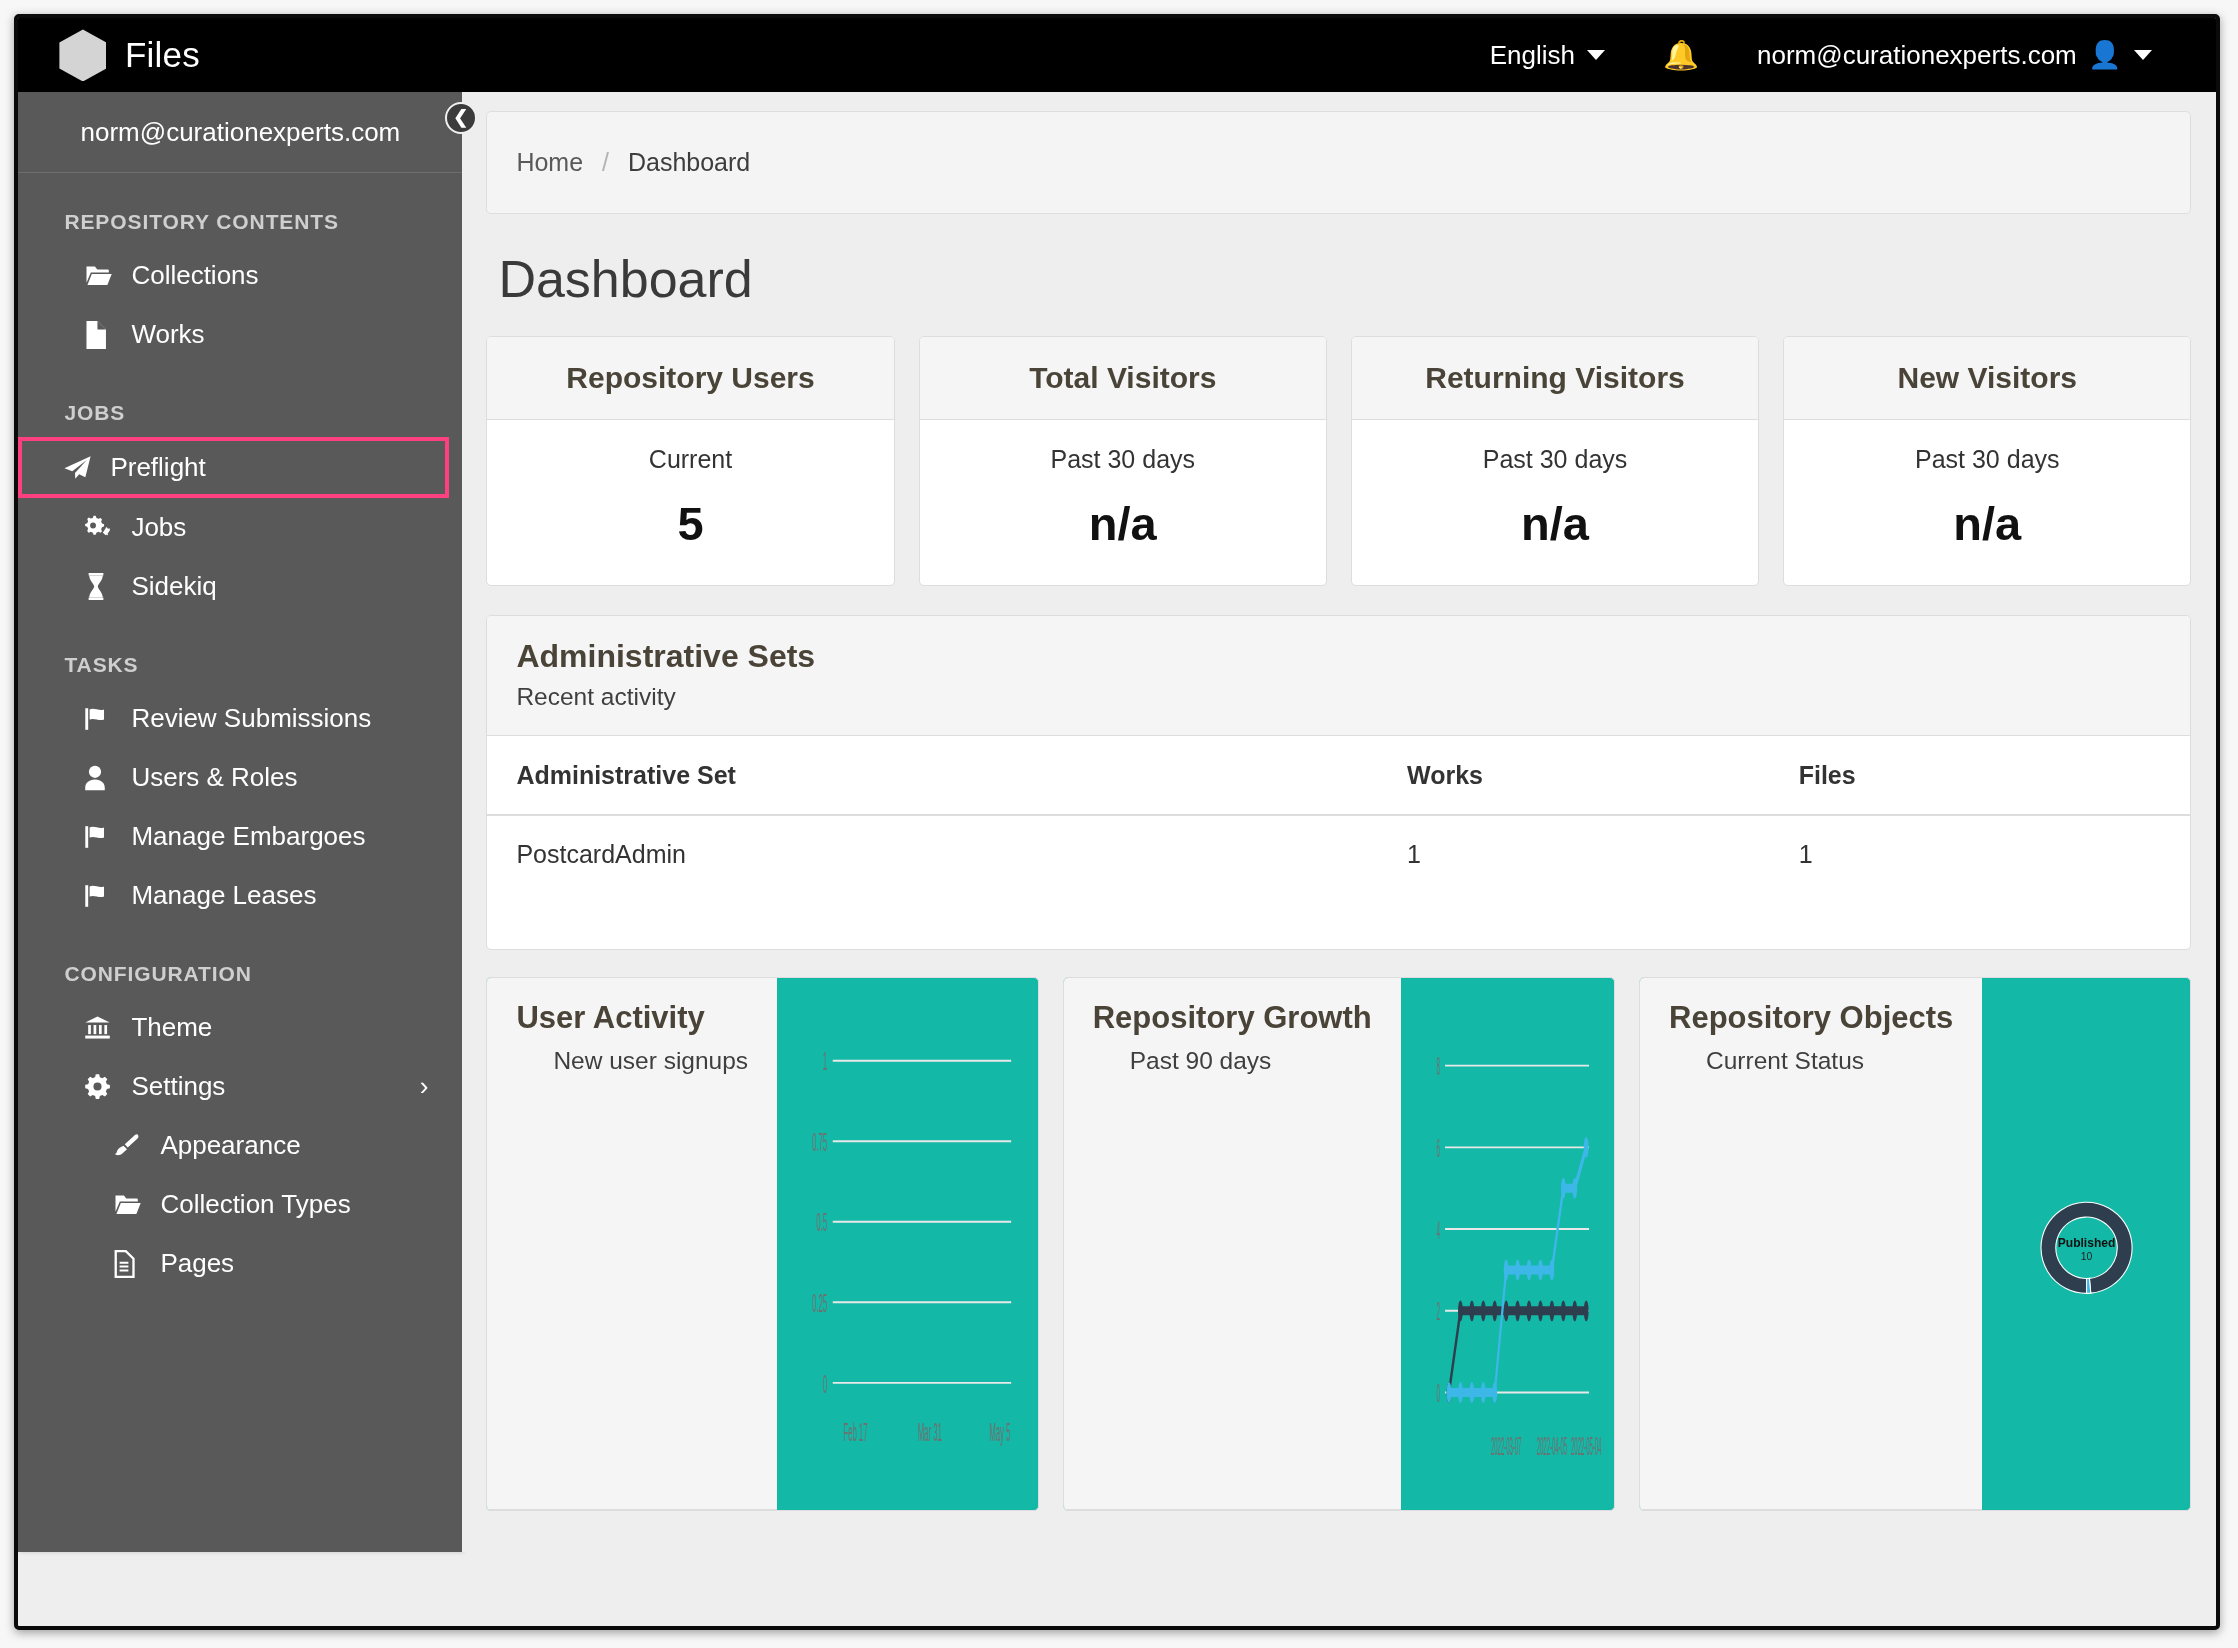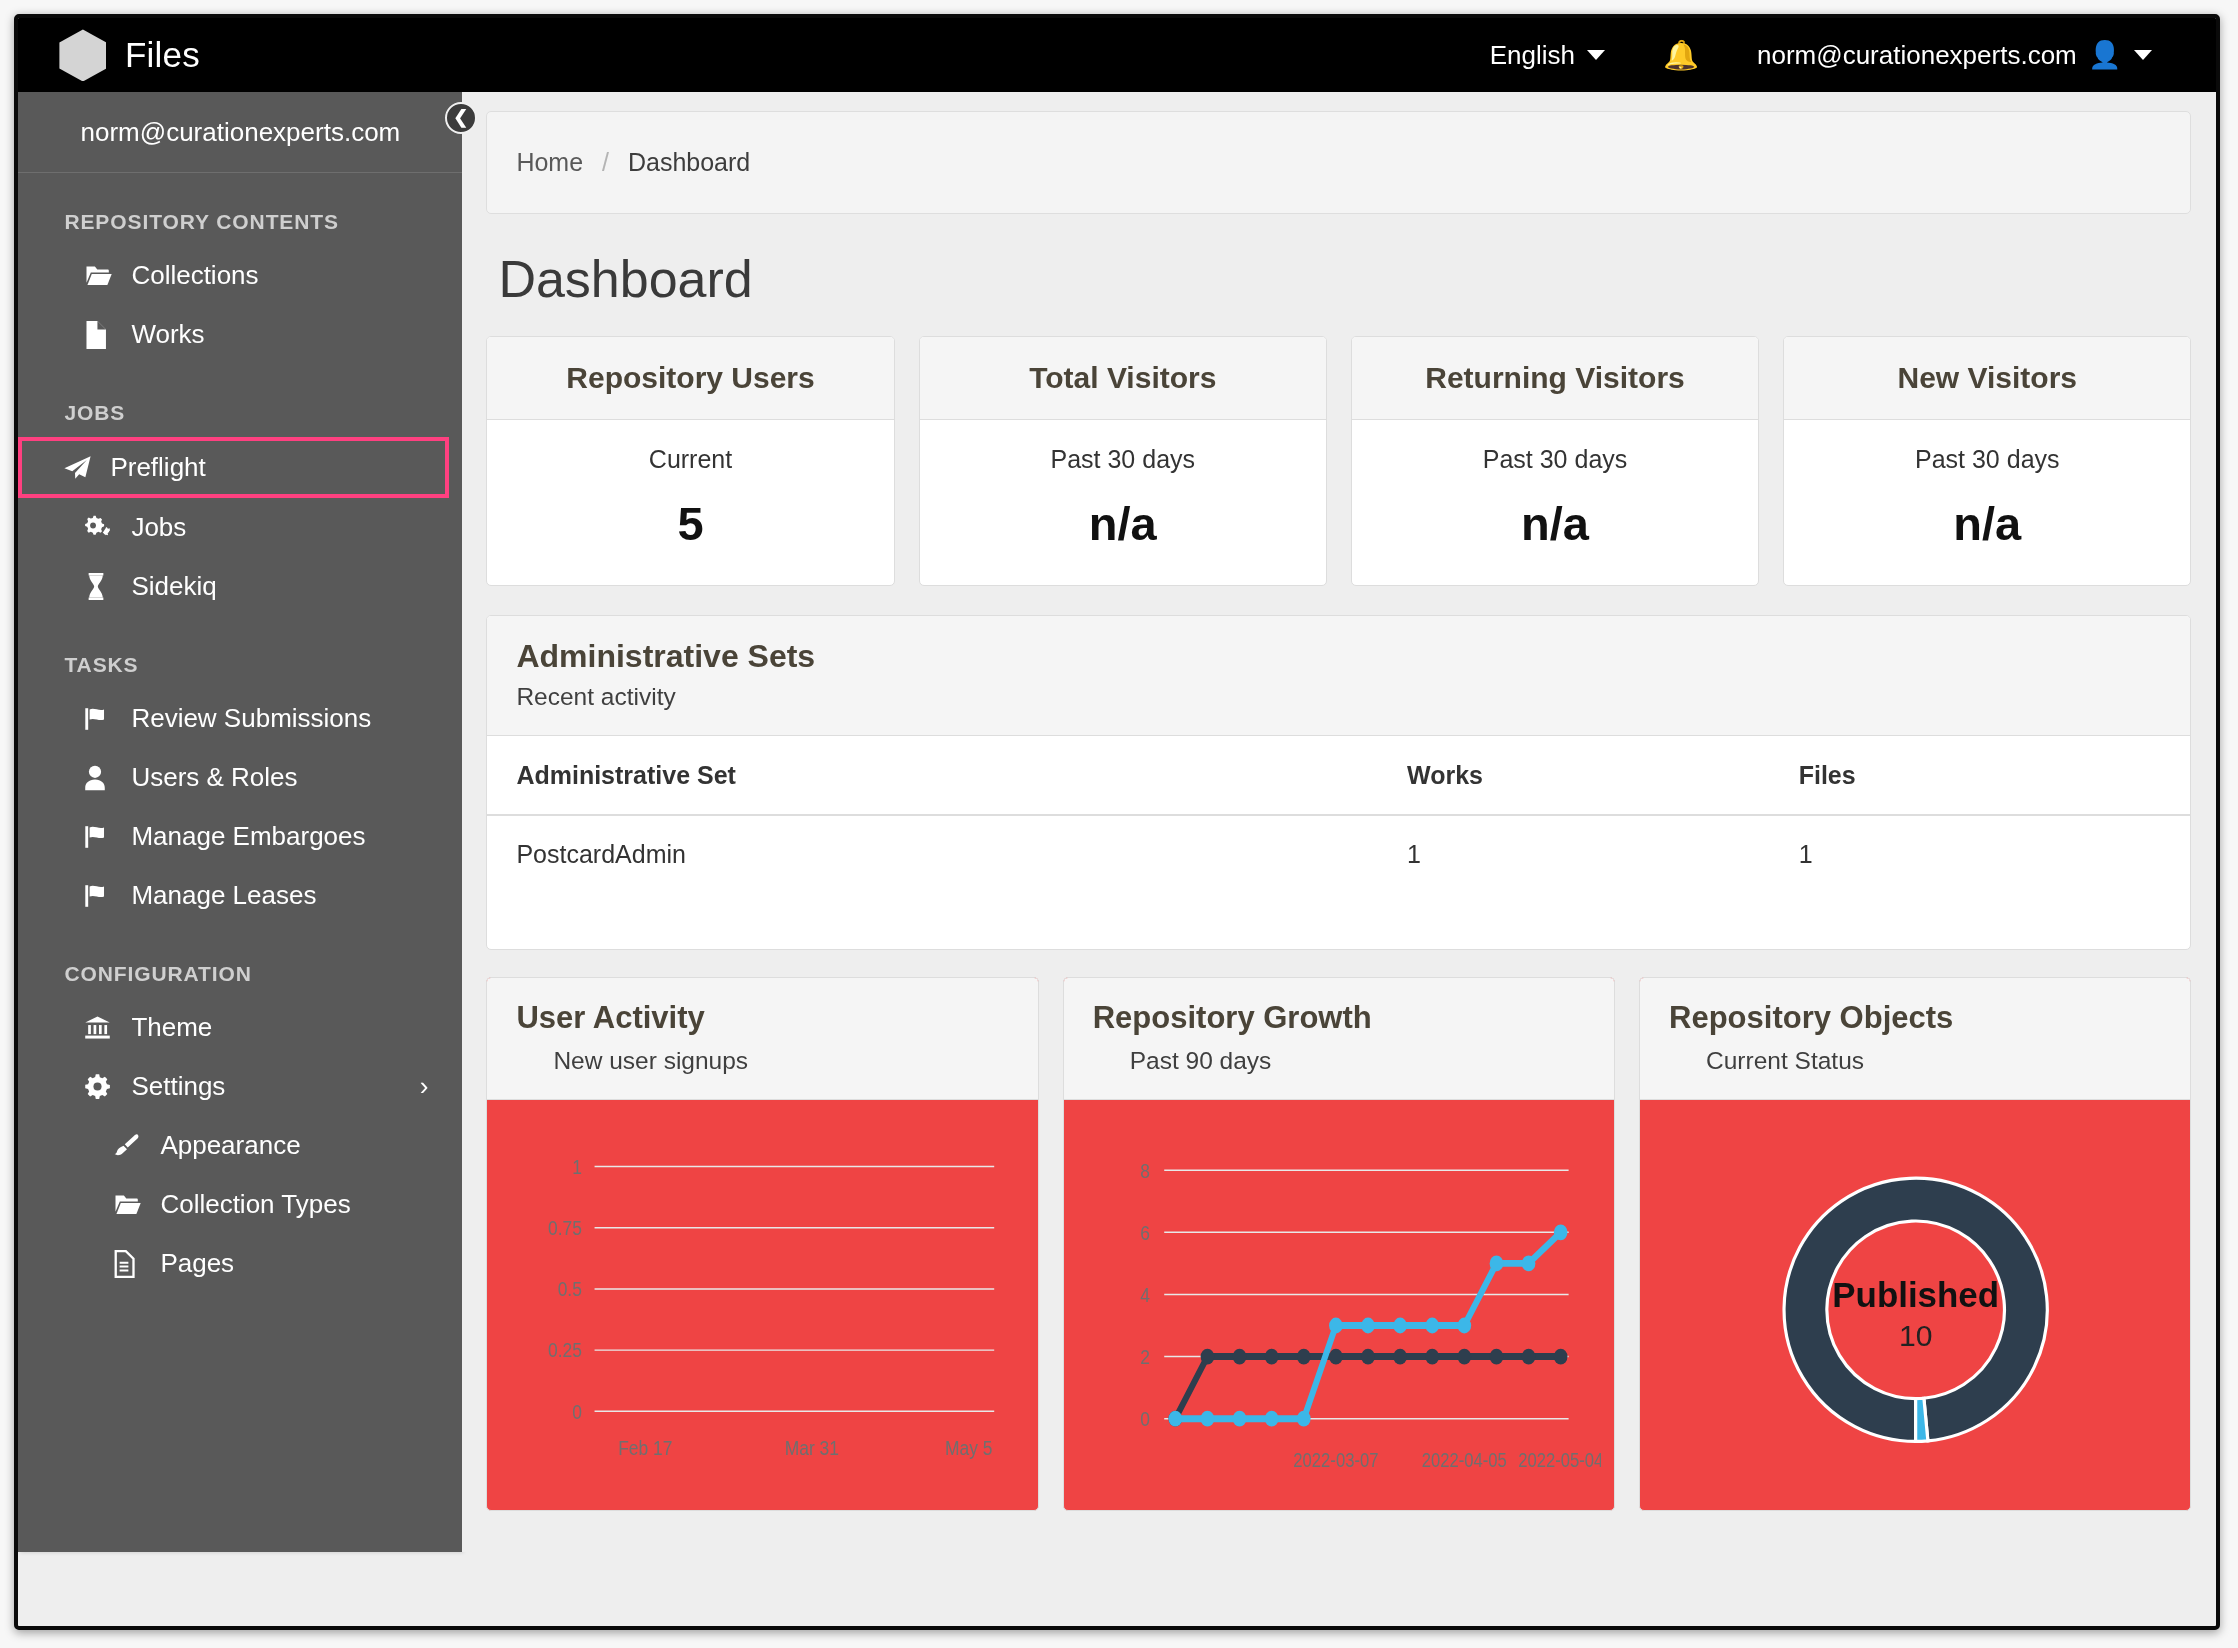--- a/index.html
+++ b/index.html
@@ -158,22 +158,22 @@
   table.adm td {
     font-size: 25px; color: #333333; padding: 24px 0; border-bottom: 0.8px solid #e4e4e4;
   }
   table.adm tr.odd td { background: #f8f8f8; }
   table.adm tr:last-child td { border-bottom: none; }
   .adm-pad { height: 56px; }
 
   
   .chart-row { display: flex; gap: 24px; }
   .chart-card {
-    flex: 1; background: #ef4444; border: 0.8px solid #dddddd; border-radius: 5px;
-    overflow: hidden; height: 534px; display: flex; flex-direction: column;
+    flex: 1; background: #14b8a6; border: 0.8px solid #dddddd; border-radius: 5px;
+    overflow: hidden; height: 534px; display: flex; flex-direction: row;
   }
   .chart-head {
     background: #f5f5f5; border-bottom: 0.8px solid #dddddd; padding: 22px 29px 24px;
   }
   .chart-title { font-size: 31px; font-weight: bold; color: #4a4438; }
   .chart-sub { font-size: 24.5px; color: #3f3f3f; margin-top: 11px; margin-left: 37px; }
   .chart-body { flex: 1; position: relative; padding: 15px 13.5px 8.5px; }
   .chart-body svg { display: block; width: 100%; height: 100%; }
   .ax-label { fill: #6f6f6f; font-size: 22px; font-family: "Liberation Sans", sans-serif; }
   .ax-label.sm { font-size: 21px; }

